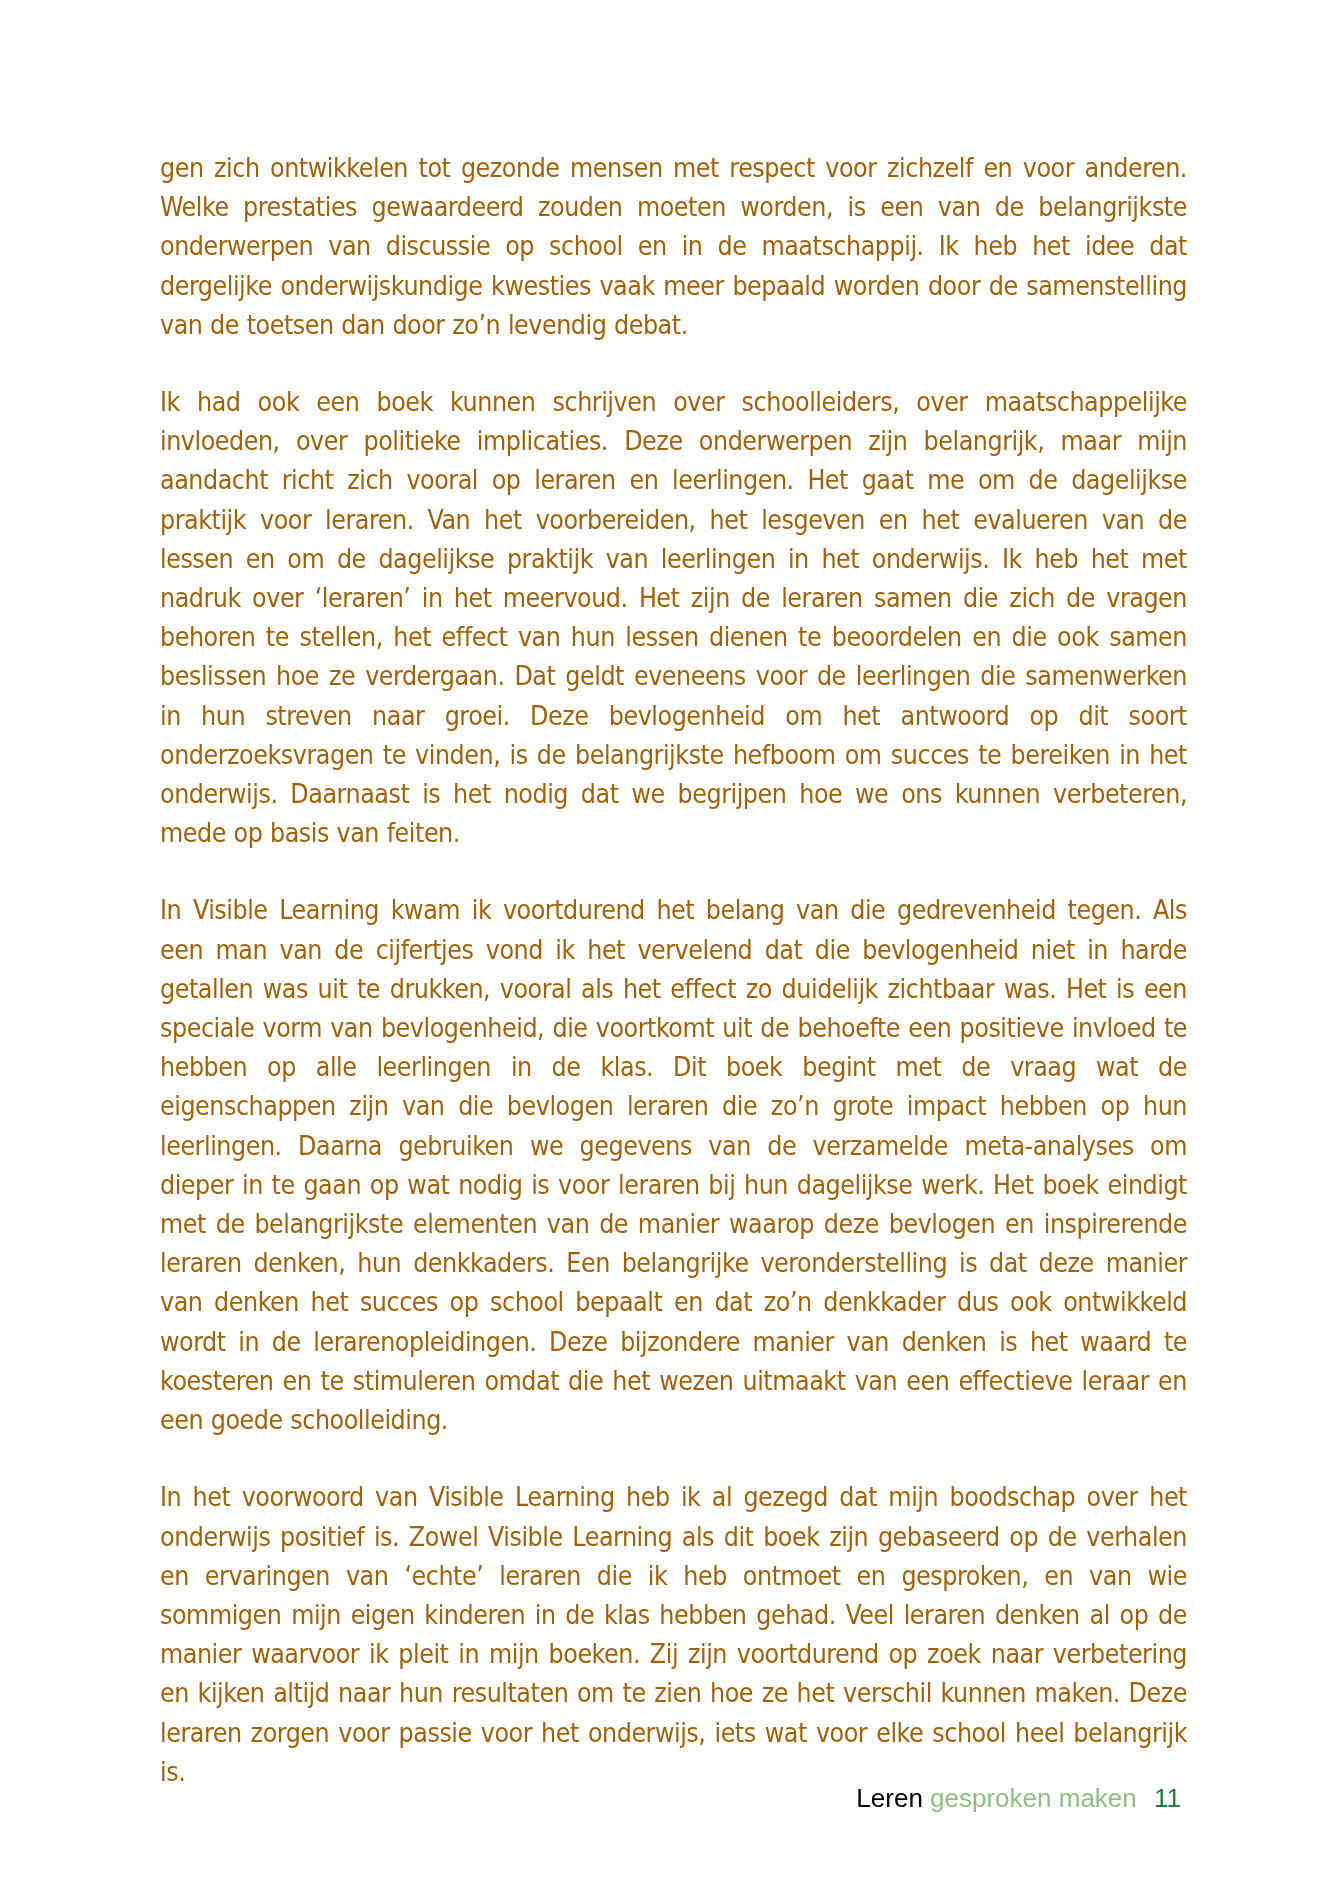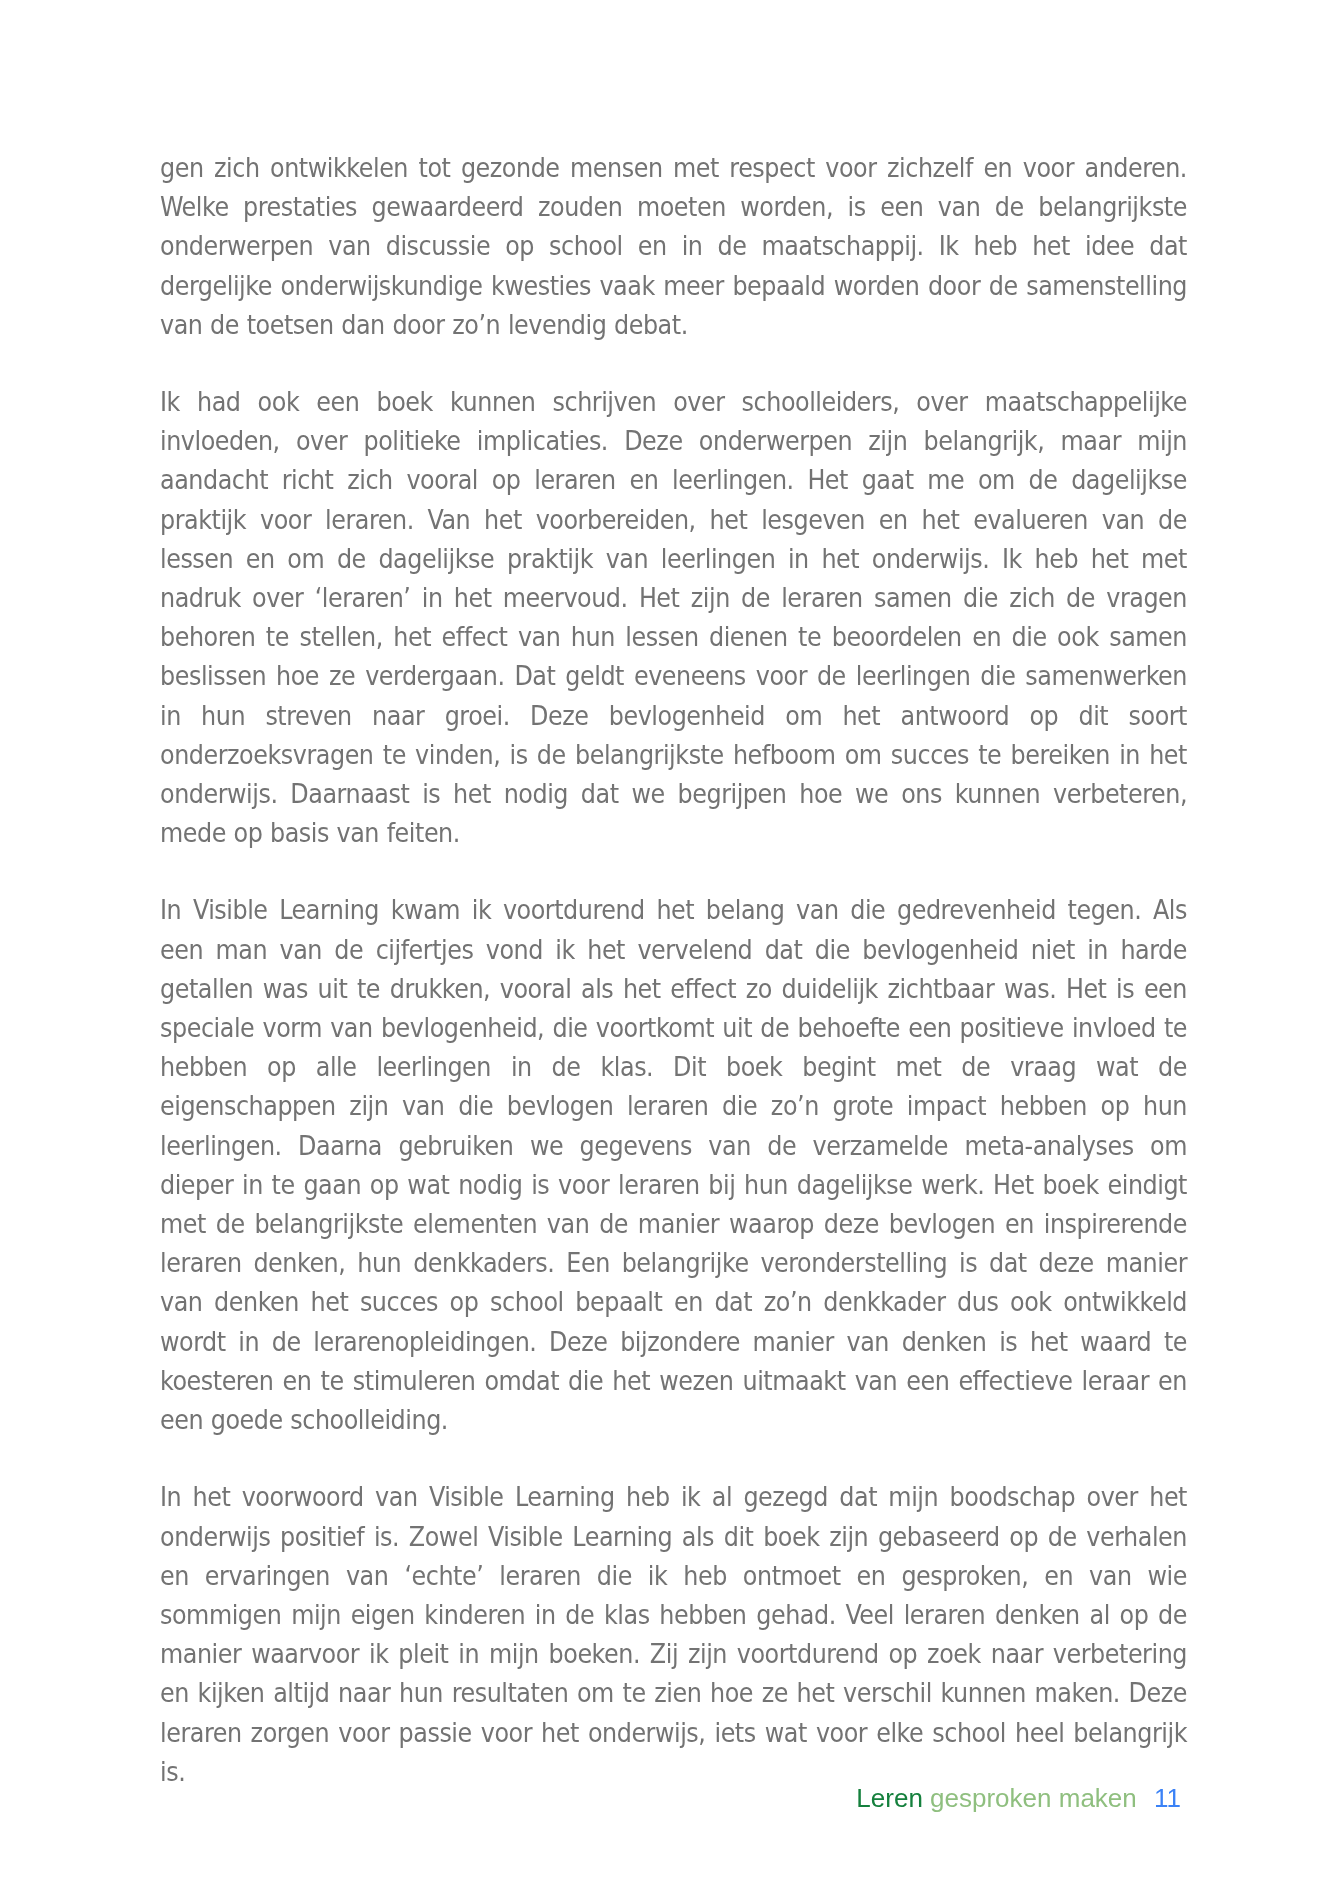--- a/index.html
+++ b/index.html
@@ -22,41 +22,41 @@
       width: 1033px;
     }
     .para {
       margin: 0 6px 38px 0;
       font-size: 26.5px;
       line-height: 39.2px;
       text-align: justify;
       letter-spacing: -0.45px;
       word-spacing: 0.5px;
       font-stretch: condensed;
-      color: #737373;
+      color: #a16207;
     }
     .para .ital {
     }
     .footer {
       position: absolute;
       top: 1782px;
       right: 162px;
       font-family: "Liberation Sans", "DejaVu Sans", sans-serif;
       font-size: 26px;
       line-height: 32px;
       white-space: nowrap;
     }
     .footer .title-strong {
-      color: #15803d;
+      color: #000000;
     }
     .footer .title-light {
       color: #8fbf7f;
     }
     .footer .page-num {
-      color: #3b82f6;
+      color: #15803d;
       margin-left: 10px;
     }
   </style>
 </head>
 <body>
 
 <div class="page">
   <p class="para">
     <span>gen zich ontwikkelen tot gezonde mensen met respect voor zichzelf en voor anderen. Welke prestaties gewaardeerd zouden moeten worden, is een van de belangrijkste onderwerpen van discussie op school en in de maatschappij. Ik heb het idee dat dergelijke onderwijskundige kwesties vaak meer bepaald worden door de samenstelling van de toetsen dan door zo’n levendig debat.</span>
   </p>

